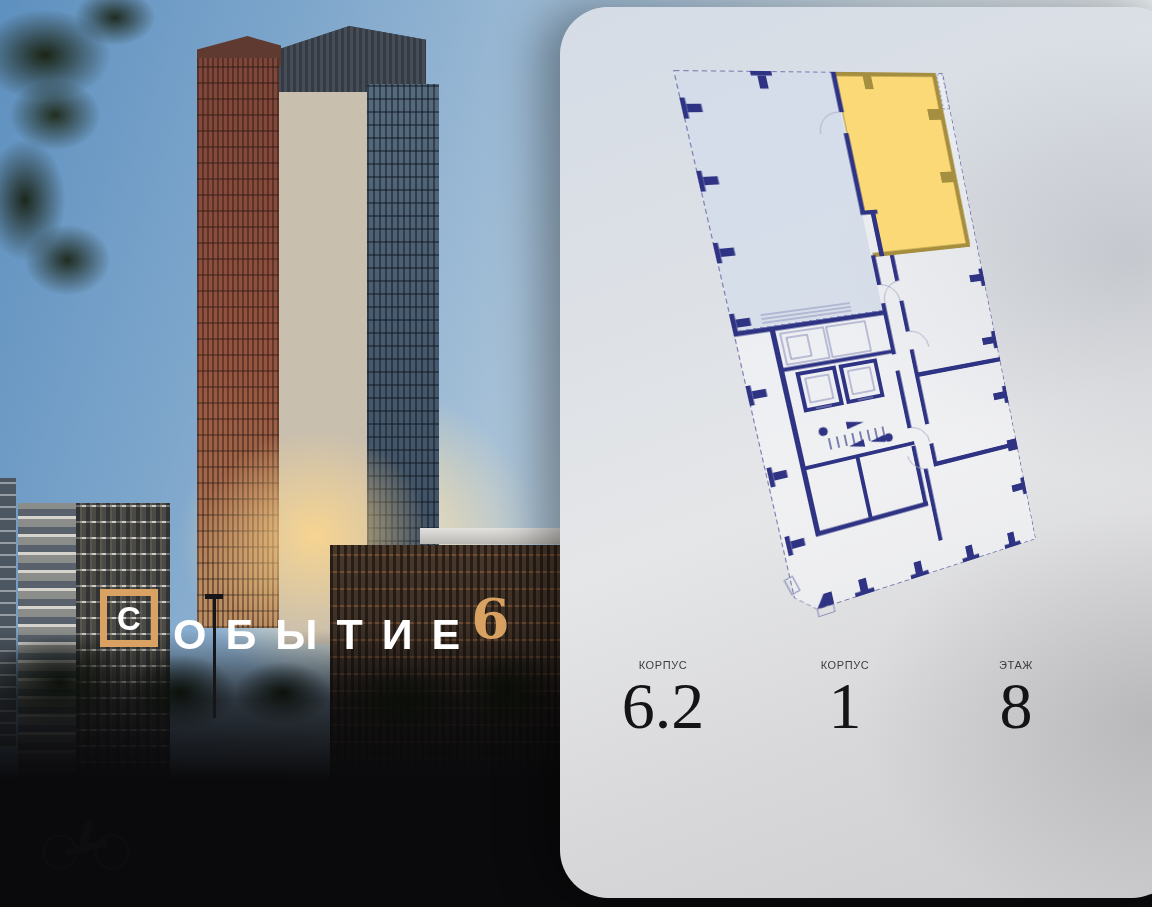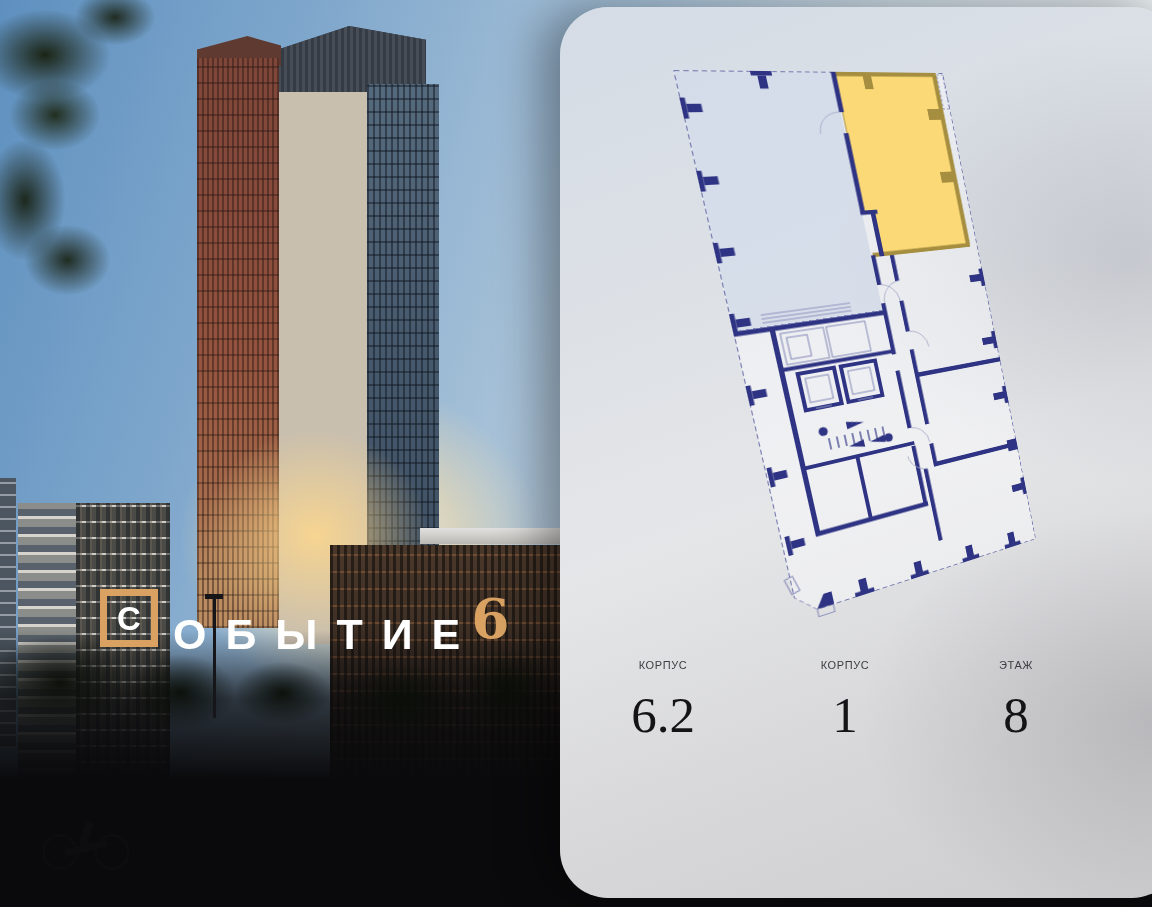--- a/index.html
+++ b/index.html
@@ -95,21 +95,21 @@
   .wf{fill:var(--plan-wall);}
   .ws rect{fill:none;stroke:var(--plan-wall);stroke-width:4;}
   .tw2 rect,.tw2 line,.tw2 path{fill:none;stroke:#8d92bb;stroke-width:1.1;}
   .arc path{fill:none;stroke:#a9adc9;stroke-width:1;}
   .hatch line{stroke:var(--plan-wall);stroke-width:1.2;}
 
   
   .stats{position:absolute;inset:0;}
   .stat{position:absolute;top:652px;left:var(--cx);transform:translateX(-50%);text-align:center;}
   .stat-label{font-size:11px;letter-spacing:.6px;color:var(--label-color);}
-  .stat-value{font-family:"Liberation Serif",serif;font-size:51px;color:var(--value-color);line-height:1;margin-top:19px;}
+  .stat-value{font-family:"Liberation Serif",serif;font-size:66px;color:var(--value-color);line-height:1;margin-top:2px;}
 </style>
 </head>
 <body>
 
 <div class="stage">
 
   <div class="photo">
     <div class="bldg sunglow"></div>
 
     <div class="bldg bldg-thin"></div>

